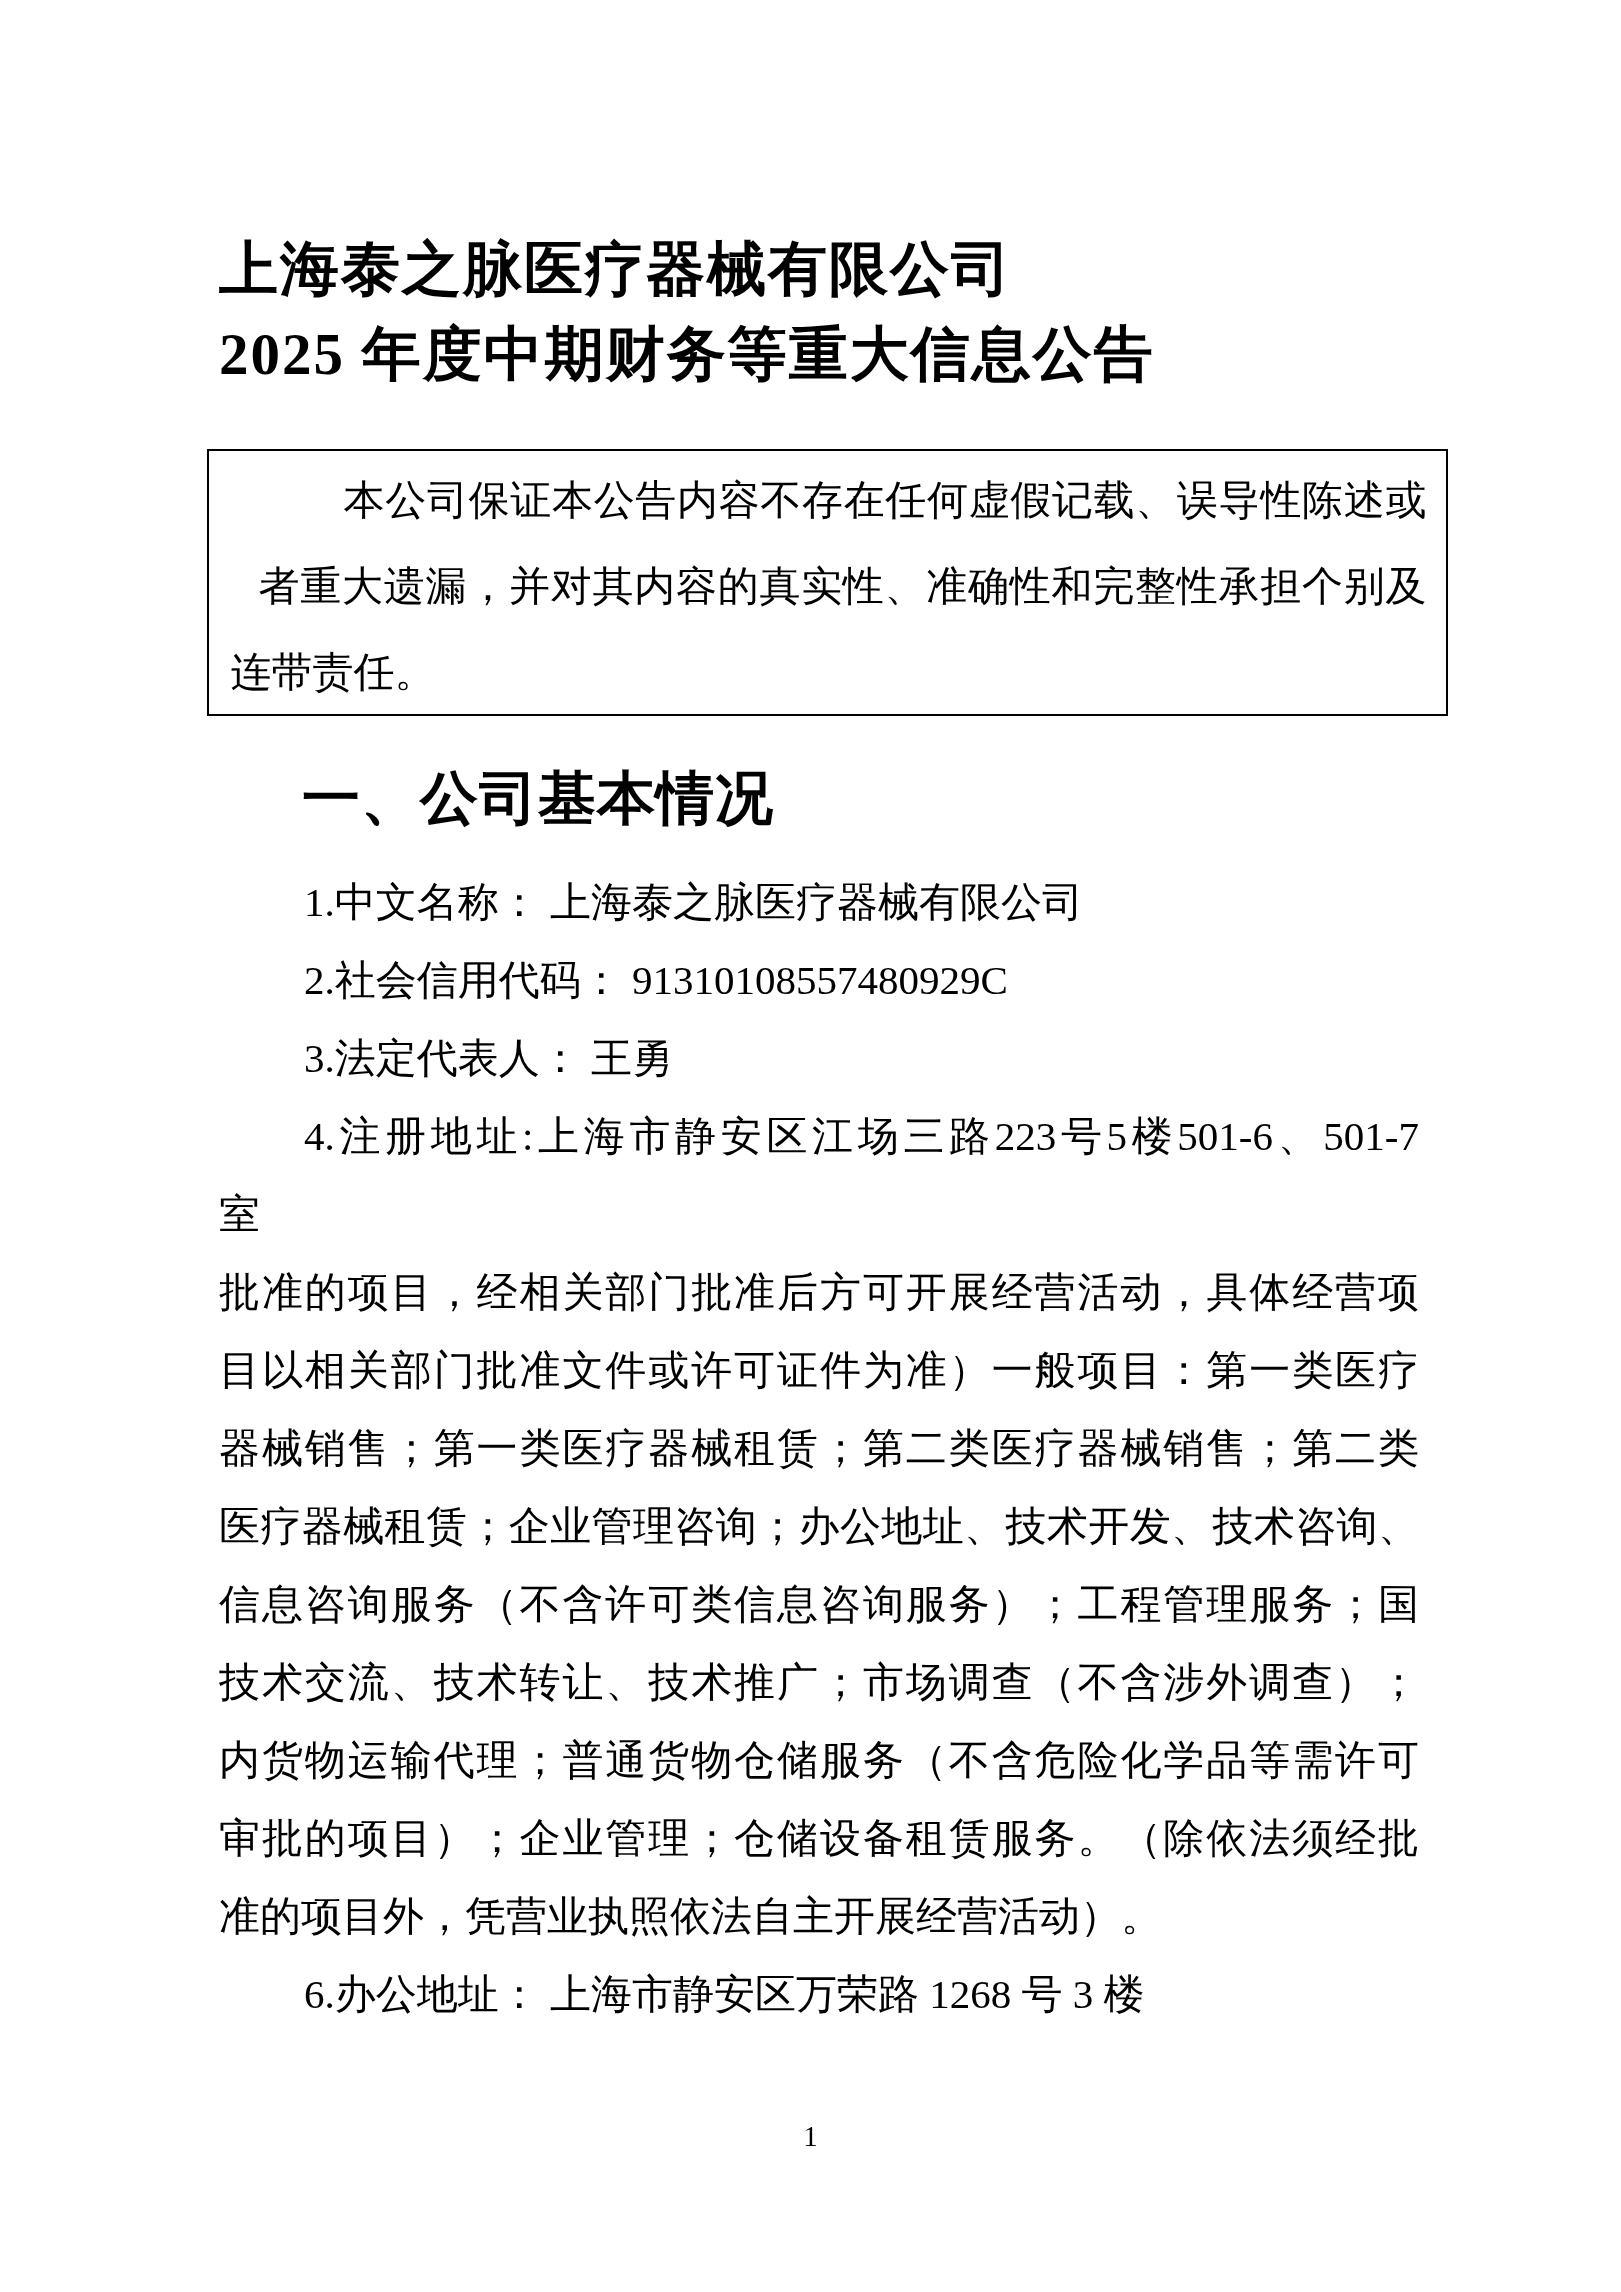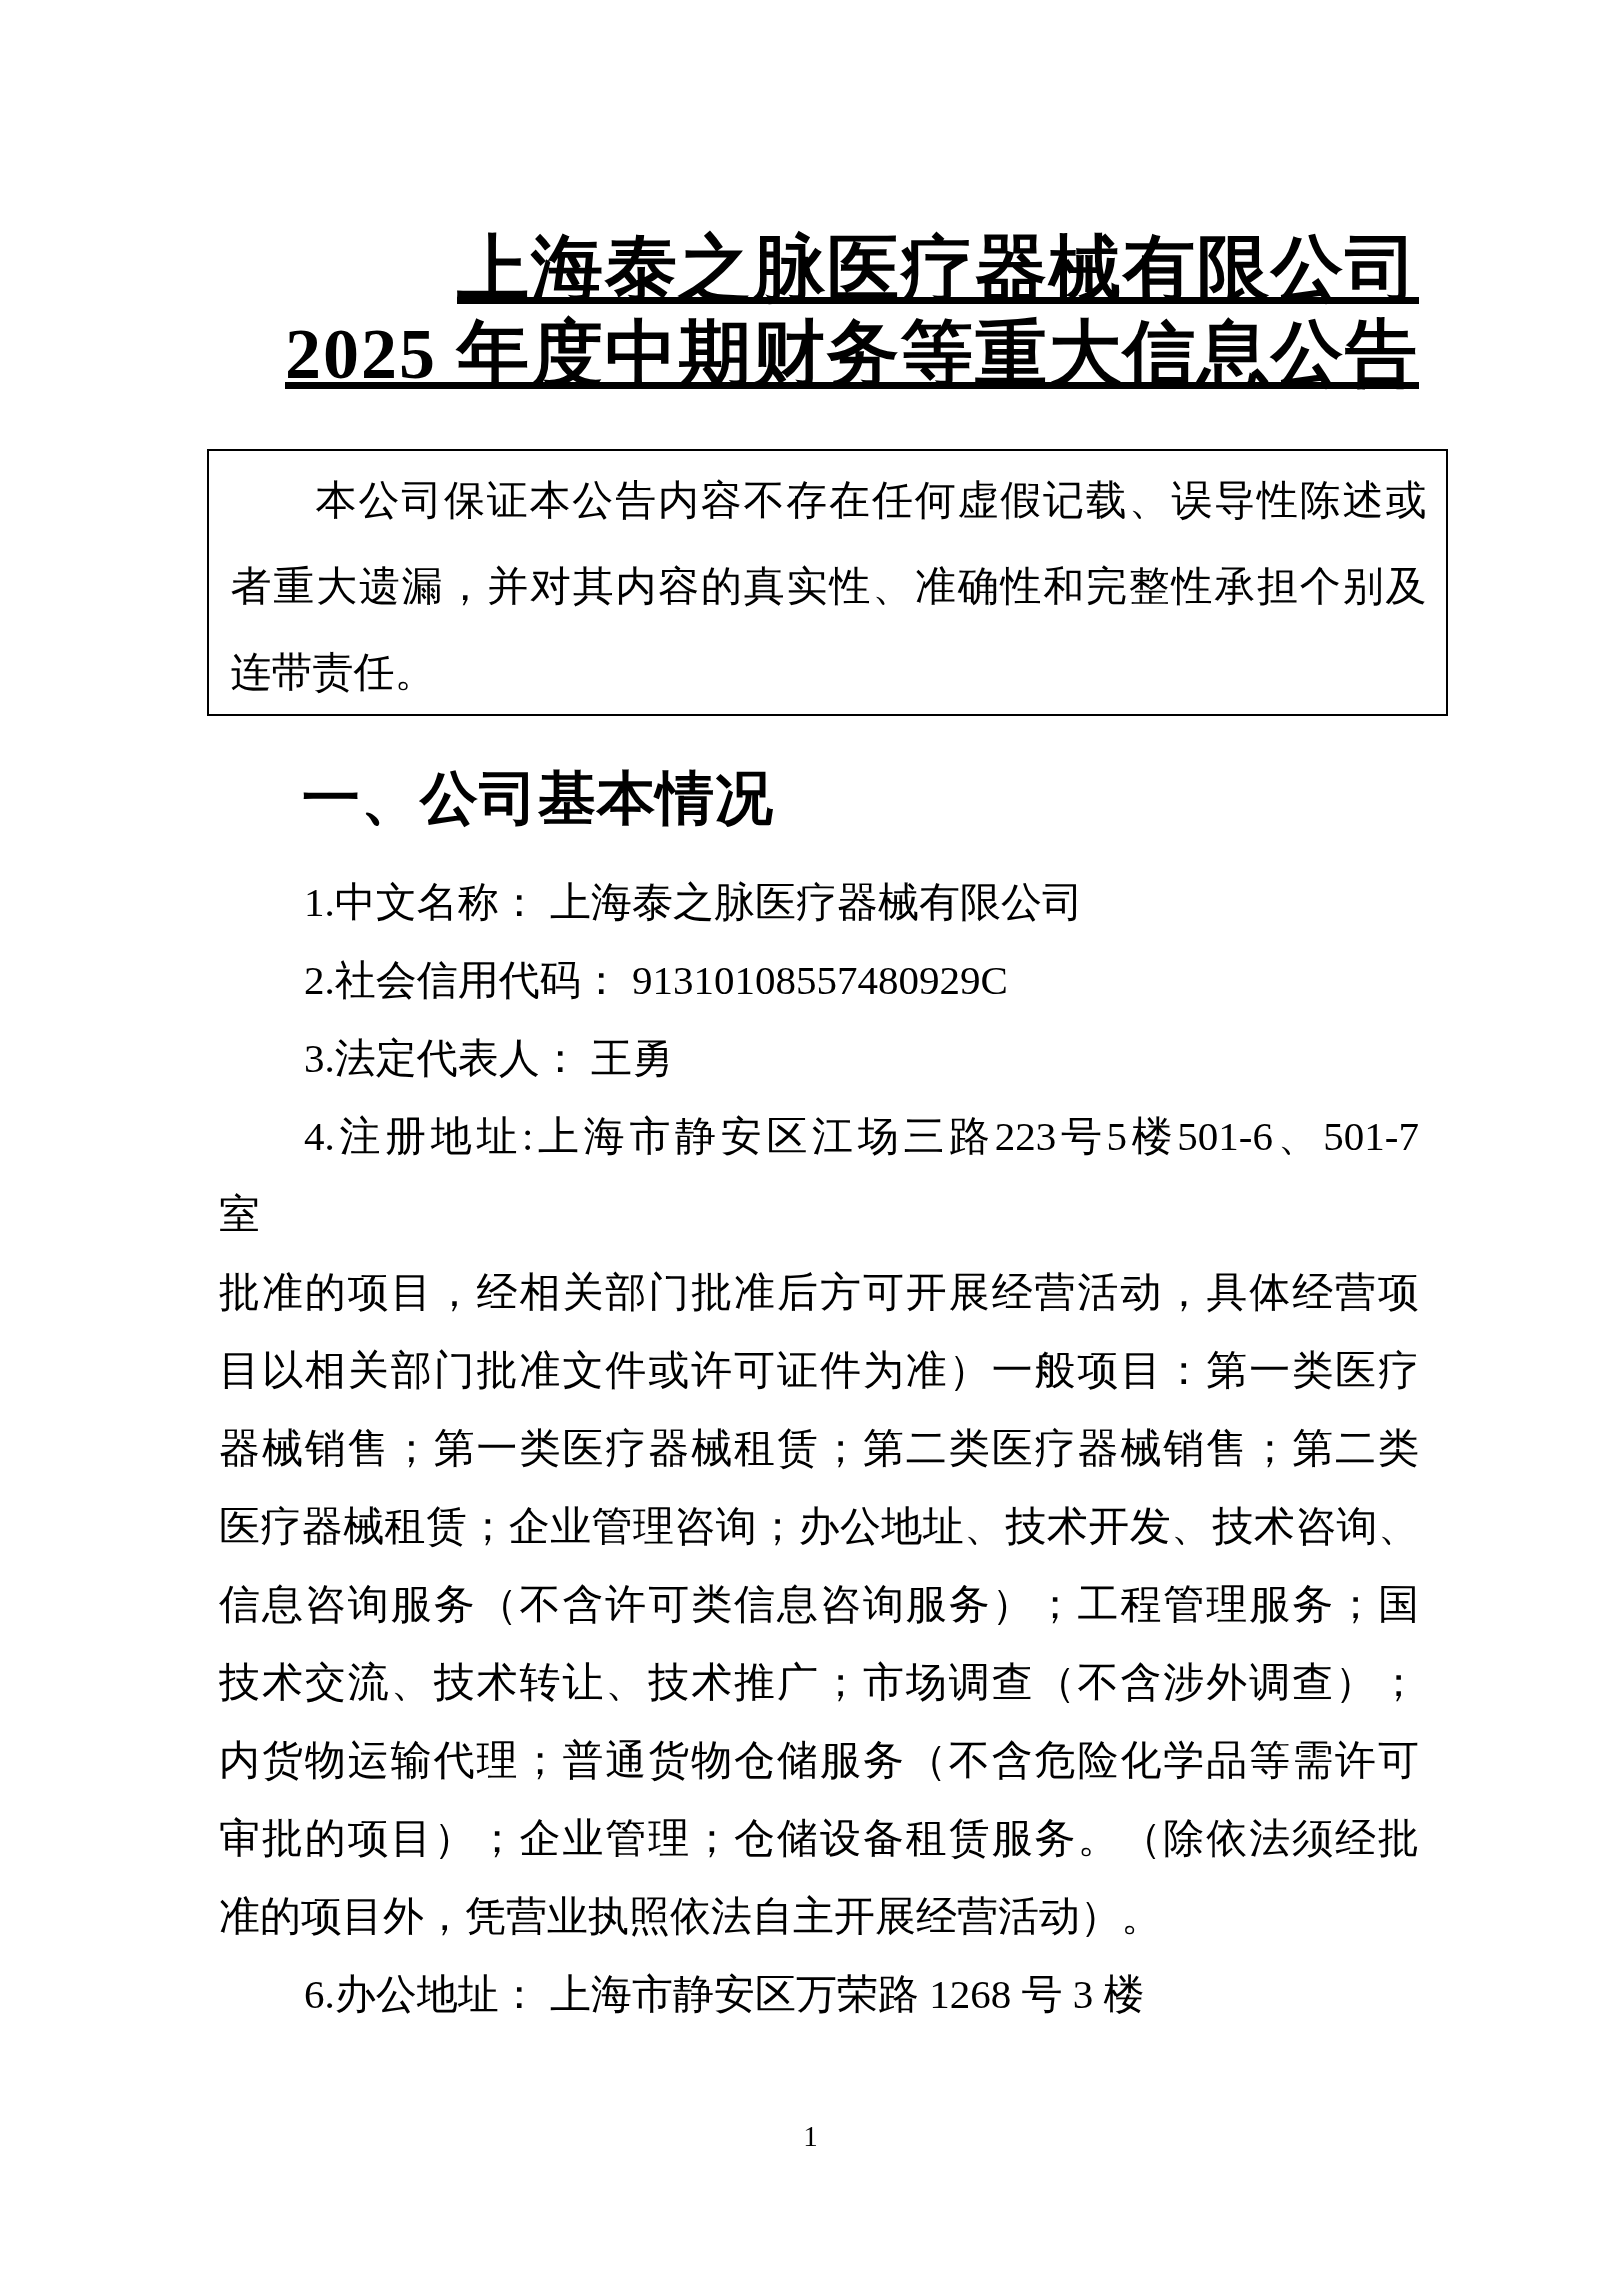--- a/index.html
+++ b/index.html
@@ -8,26 +8,25 @@
     width:1621px;height:2293px;
     margin:0 auto;
     background:#ffffff;
     color:#000;
     font-family:"Liberation Serif","DejaVu Serif",serif;
     overflow:hidden;
   }
   .title-block{
     position:absolute;
     top:227px;left:219px;width:1200px;
-    text-align:right;
+    text-align:left;
     font-weight:bold;
-    font-size:72px;
+    font-size:59px;
     line-height:85px;
     letter-spacing:2px;
-    text-decoration:underline;
   }
   .disclaimer-box{
     position:absolute;
     top:449px;left:207px;
     width:1241px;height:267px;
     box-sizing:border-box;
     border:2.9px solid #000;
     padding:5.9px 19.6px 0 21.6px;
   }
   .dline{
@@ -61,20 +60,21 @@
   .fill{
     text-align:justify;
     text-align-last:justify;
     text-justify:inter-character;
   }
   .dline.fill{
     white-space:normal;
     text-align:justify;
     text-align-last:justify;
     text-justify:inter-character;
+    margin-left:28px;
   }
   .page-number{
     position:absolute;
     top:2115px;left:0;right:0;
     text-align:center;
     font-size:29px;
     line-height:43px;
   }
 </style>
 </head>

